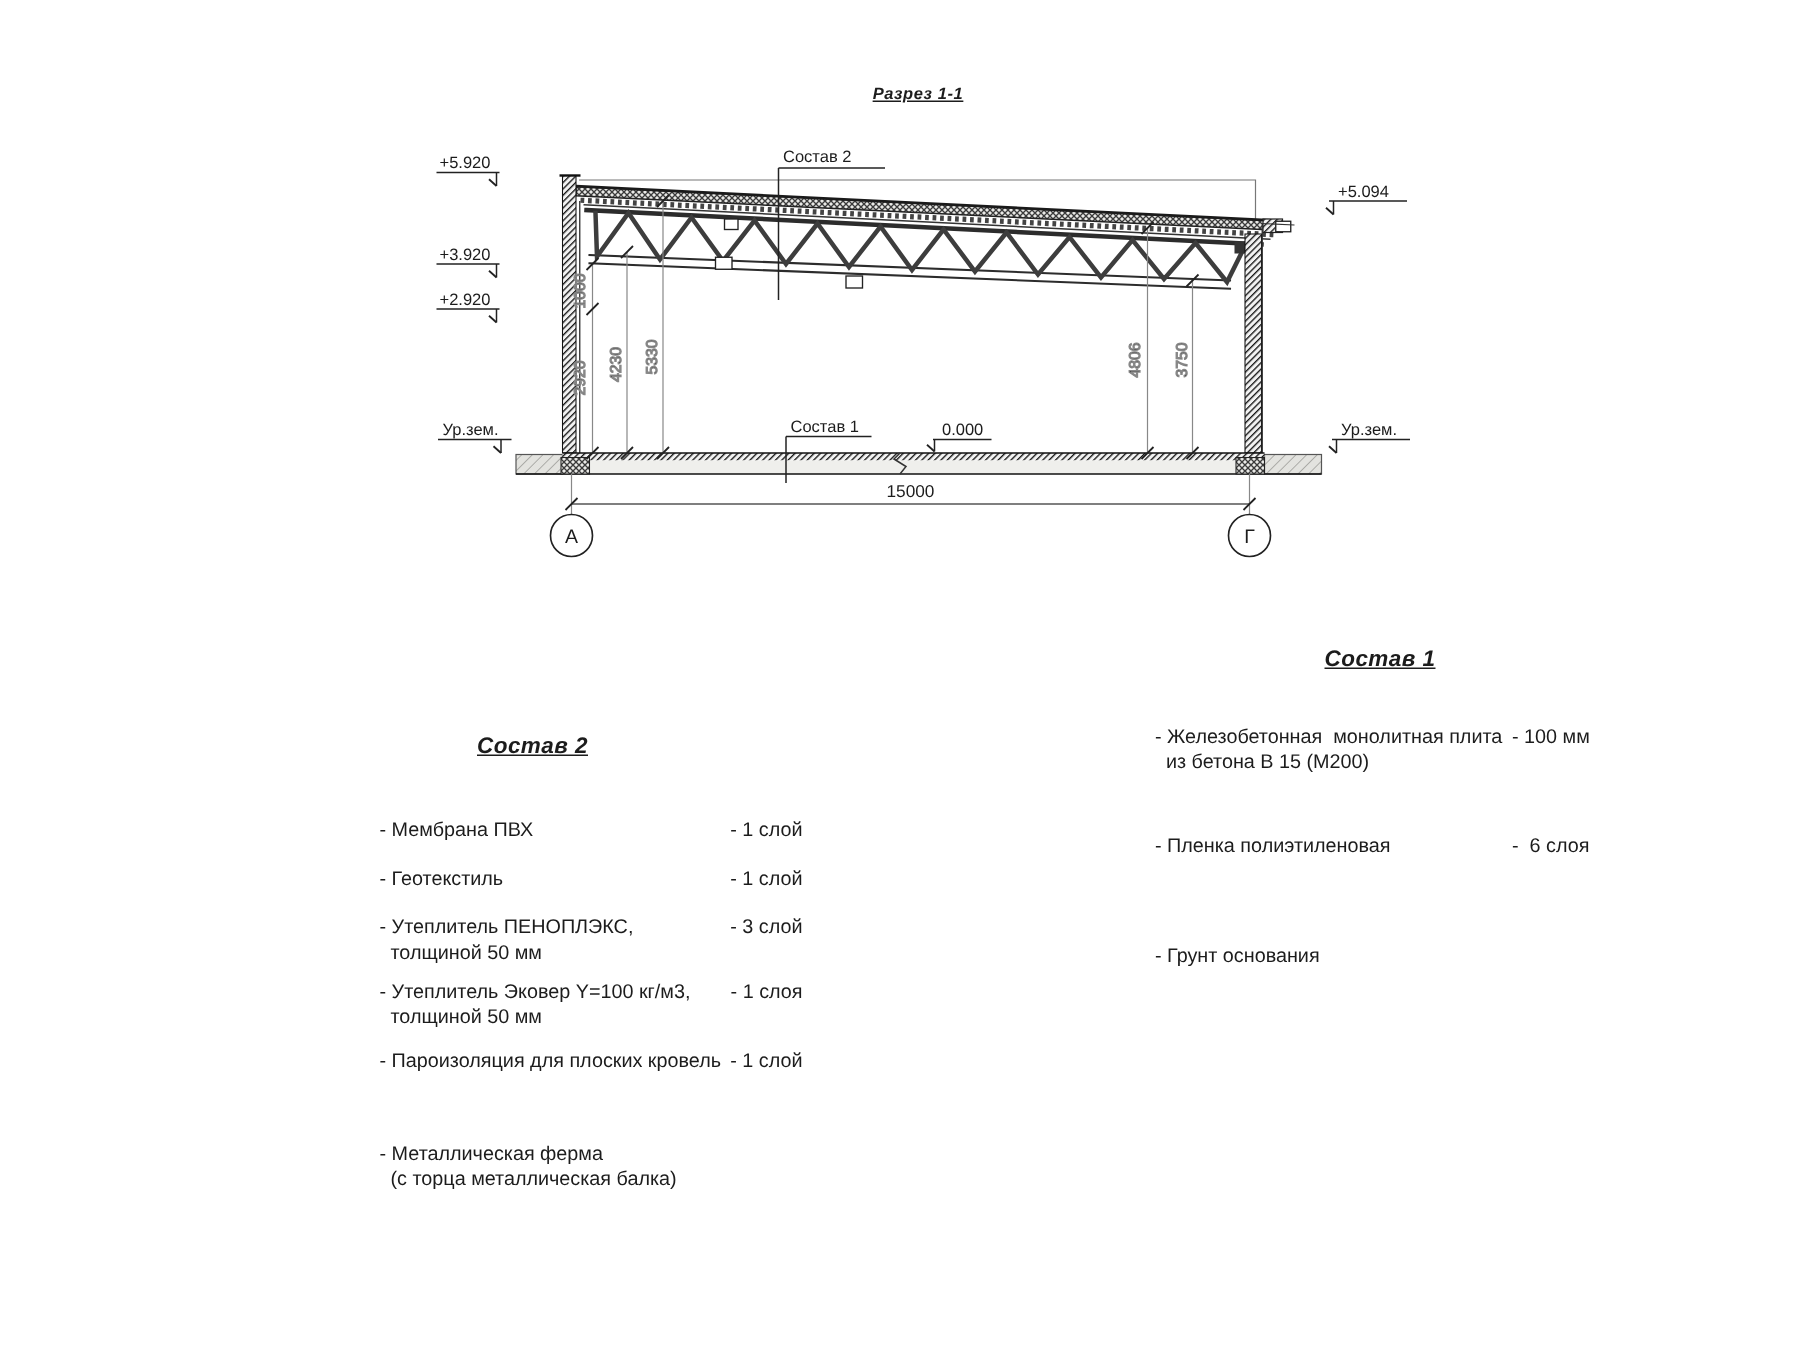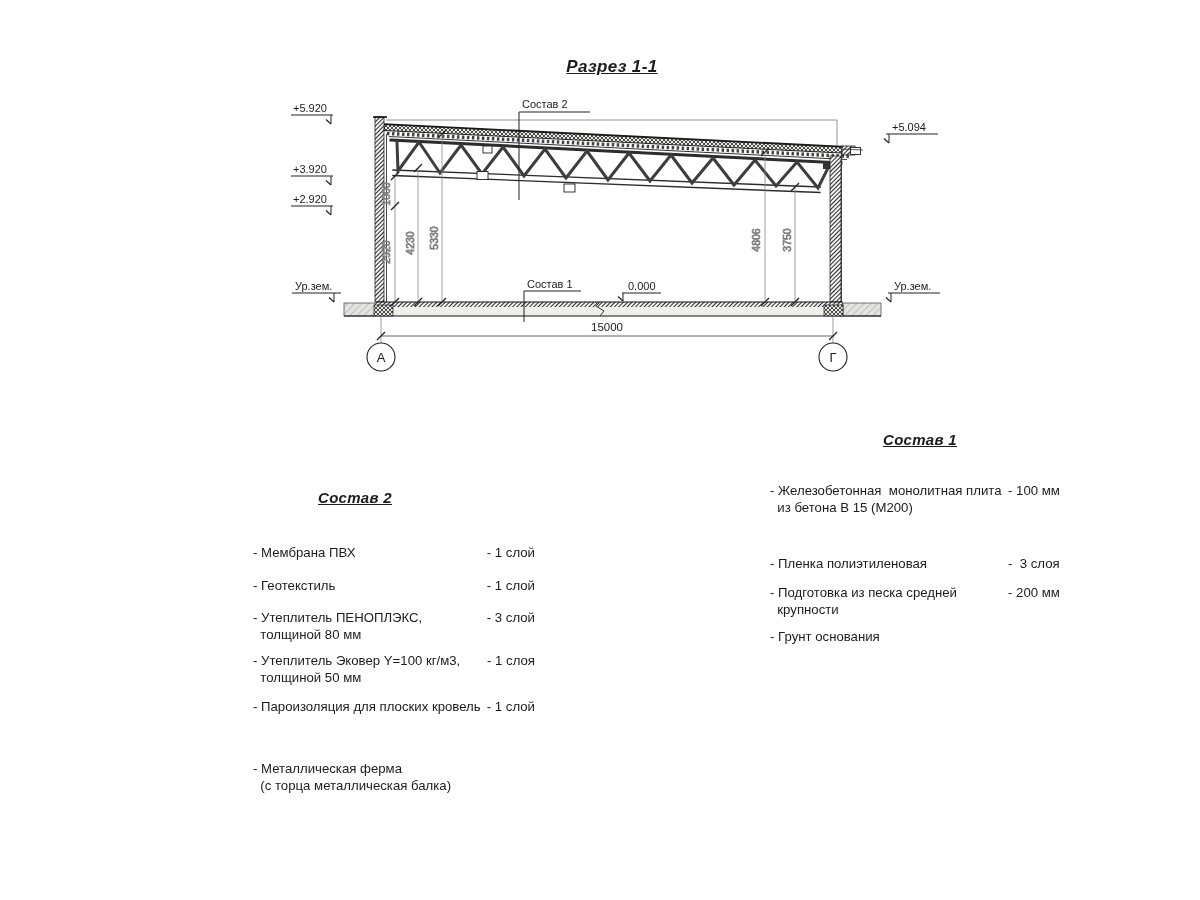--- a/index.html
+++ b/index.html
@@ -1,18 +1,18 @@
 <!DOCTYPE html>
 <html><head>
 <meta charset="utf-8">
 <style>
   html,body{margin:0;padding:0;background:#fff;}
   body{width:1200px;height:900px;position:relative;font-family:"Liberation Sans",sans-serif;color:#1c1c1c;overflow:hidden;}
   .page-title{position:absolute;left:512px;top:57px;width:200px;text-align:center;
-    font-size:17px;font-style:italic;font-weight:600;text-decoration:underline;letter-spacing:.4px;}
+    font-size:11px;font-style:italic;font-weight:600;text-decoration:underline;letter-spacing:.4px;}
   .drawing-svg{position:absolute;left:0;top:0;}
   .comp-list{position:absolute;font-size:13.2px;line-height:1.28;}
   .comp-list .list-heading{position:absolute;top:0;left:0;width:300px;text-align:center;
     font-size:15px;font-style:italic;font-weight:600;text-decoration:underline;letter-spacing:.3px;}
   .comp-row{position:absolute;display:flex;align-items:flex-start;width:330px;}
   .item-name{white-space:pre-wrap;}
   .item-qty{white-space:pre;}
   #list-sostav2{left:205px;top:488px;width:330px;height:330px;}
   #list-sostav2 .item-name{width:243px;margin-left:48px;}
   #list-sostav1{left:770px;top:430px;width:330px;height:230px;}
@@ -200,21 +200,21 @@
   <div class="comp-row" style="top:57px">
     <div class="item-name">- Мембрана ПВХ</div>
     <div class="item-qty">- 1 слой</div>
   </div>
   <div class="comp-row" style="top:90px">
     <div class="item-name">- Геотекстиль</div>
     <div class="item-qty">- 1 слой</div>
   </div>
   <div class="comp-row" style="top:122px">
     <div class="item-name">- Утеплитель ПЕНОПЛЭКС,
-  толщиной 80 мм</div>
+  толщиной 50 мм</div>
     <div class="item-qty">- 3 слой</div>
   </div>
   <div class="comp-row" style="top:165px">
     <div class="item-name">- Утеплитель Эковер Y=100 кг/м3,
   толщиной 50 мм</div>
     <div class="item-qty">- 1 слоя</div>
   </div>
   <div class="comp-row" style="top:211px">
     <div class="item-name">- Пароизоляция для плоских кровель</div>
     <div class="item-qty">- 1 слой</div>
@@ -228,24 +228,19 @@
 
 <div class="comp-list" id="list-sostav1">
   <div class="list-heading">Состав 1</div>
   <div class="comp-row" style="top:53px">
     <div class="item-name">- Железобетонная  монолитная плита
   из бетона В 15 (М200)</div>
     <div class="item-qty">- 100 мм</div>
   </div>
   <div class="comp-row" style="top:126px">
     <div class="item-name">- Пленка полиэтиленовая</div>
-    <div class="item-qty">-  3 слоя</div>
-  </div>
-  <div class="comp-row" style="top:155px">
-    <div class="item-name">- Подготовка из песка средней
-  крупности</div>
-    <div class="item-qty">- 200 мм</div>
+    <div class="item-qty">-  6 слоя</div>
   </div>
   <div class="comp-row" style="top:199px">
     <div class="item-name">- Грунт основания</div>
     <div class="item-qty"></div>
   </div>
 </div>
 
 </body></html>

